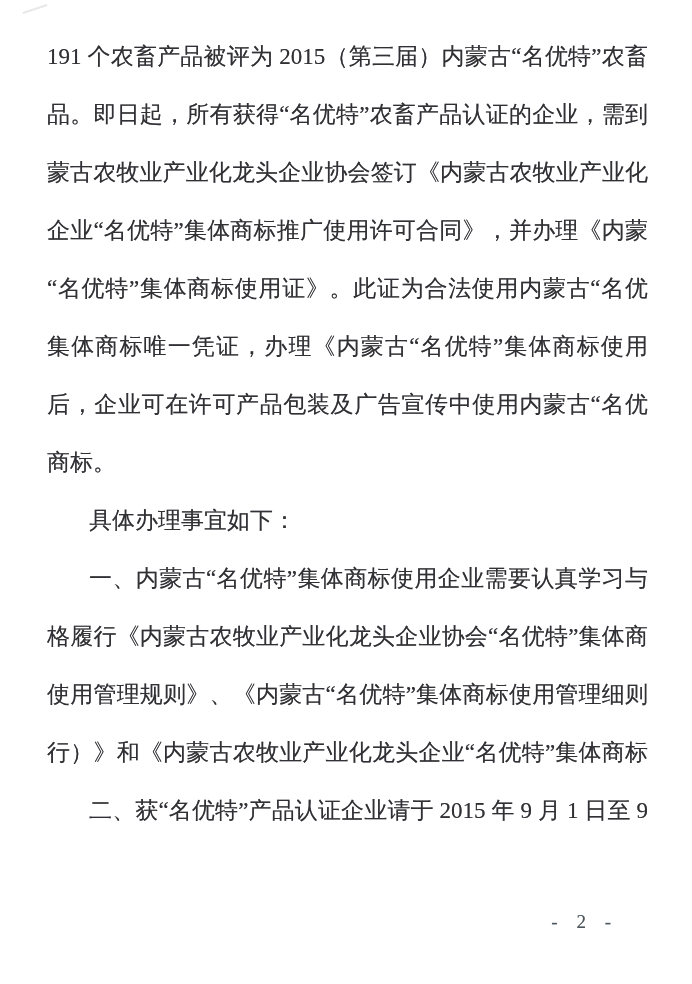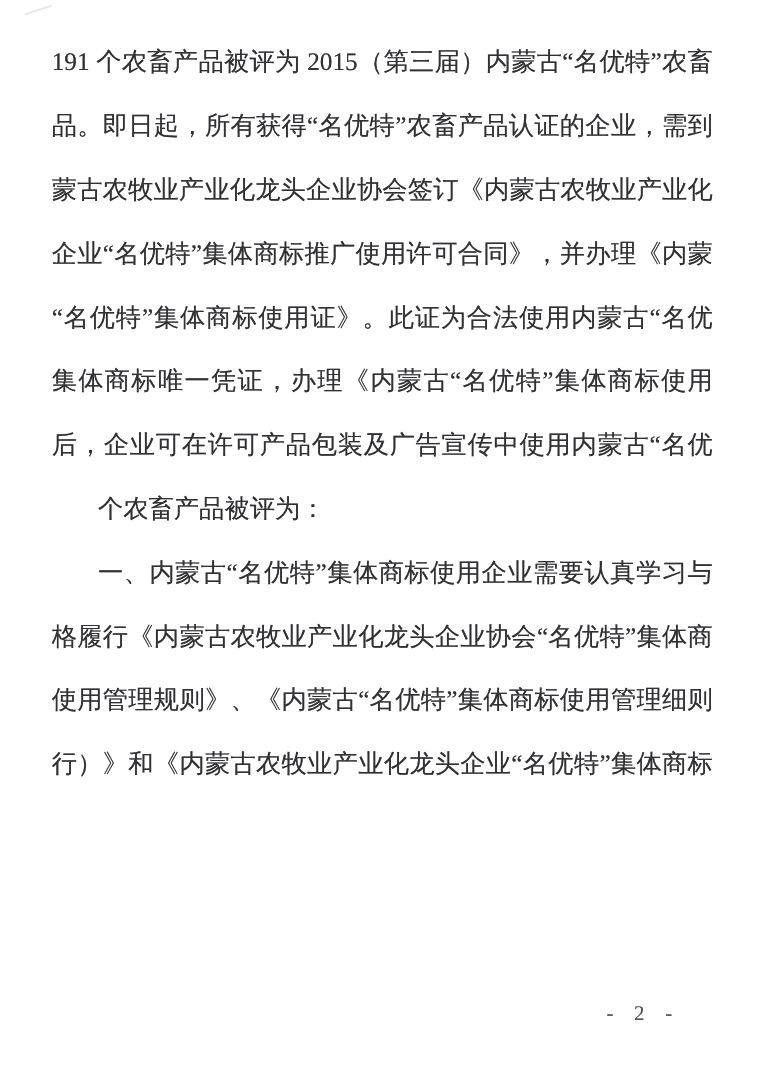--- a/index.html
+++ b/index.html
@@ -70,22 +70,24 @@
   <div class="scan-mark"></div>
 
   <div class="content">
     <div class="line justify">191 个农畜产品被评为 2015（第三届）内蒙古“名优特”农畜产</div>
     <div class="line justify">品。即日起，所有获得“名优特”农畜产品认证的企业，需到内</div>
     <div class="line justify">蒙古农牧业产业化龙头企业协会签订《内蒙古农牧业产业化龙头</div>
     <div class="line justify">企业“名优特”集体商标推广使用许可合同》，并办理《内蒙古</div>
     <div class="line justify">“名优特”集体商标使用证》。此证为合法使用内蒙古“名优特”</div>
     <div class="line justify">集体商标唯一凭证，办理《内蒙古“名优特”集体商标使用证》</div>
     <div class="line justify">后，企业可在许可产品包装及广告宣传中使用内蒙古“名优特”</div>
-    <div class="line indent">个农畜产品被评为：</div>
+    <div class="line">商标。</div>
+    <div class="line indent">具体办理事宜如下：</div>
     <div class="line justify indent">一、内蒙古“名优特”集体商标使用企业需要认真学习与严</div>
     <div class="line justify">格履行《内蒙古农牧业产业化龙头企业协会“名优特”集体商标</div>
     <div class="line justify">使用管理规则》、《内蒙古“名优特”集体商标使用管理细则（试</div>
     <div class="line justify">行）》和《内蒙古农牧业产业化龙头企业“名优特”集体商标推</div>
+    <div class="line justify indent">二、获“名优特”产品认证企业请于 2015 年 9 月 1 日至 9</div>
   </div>
 
   <div class="page-number">- 2 -</div>
 
 </div>
 
 </body></html>

